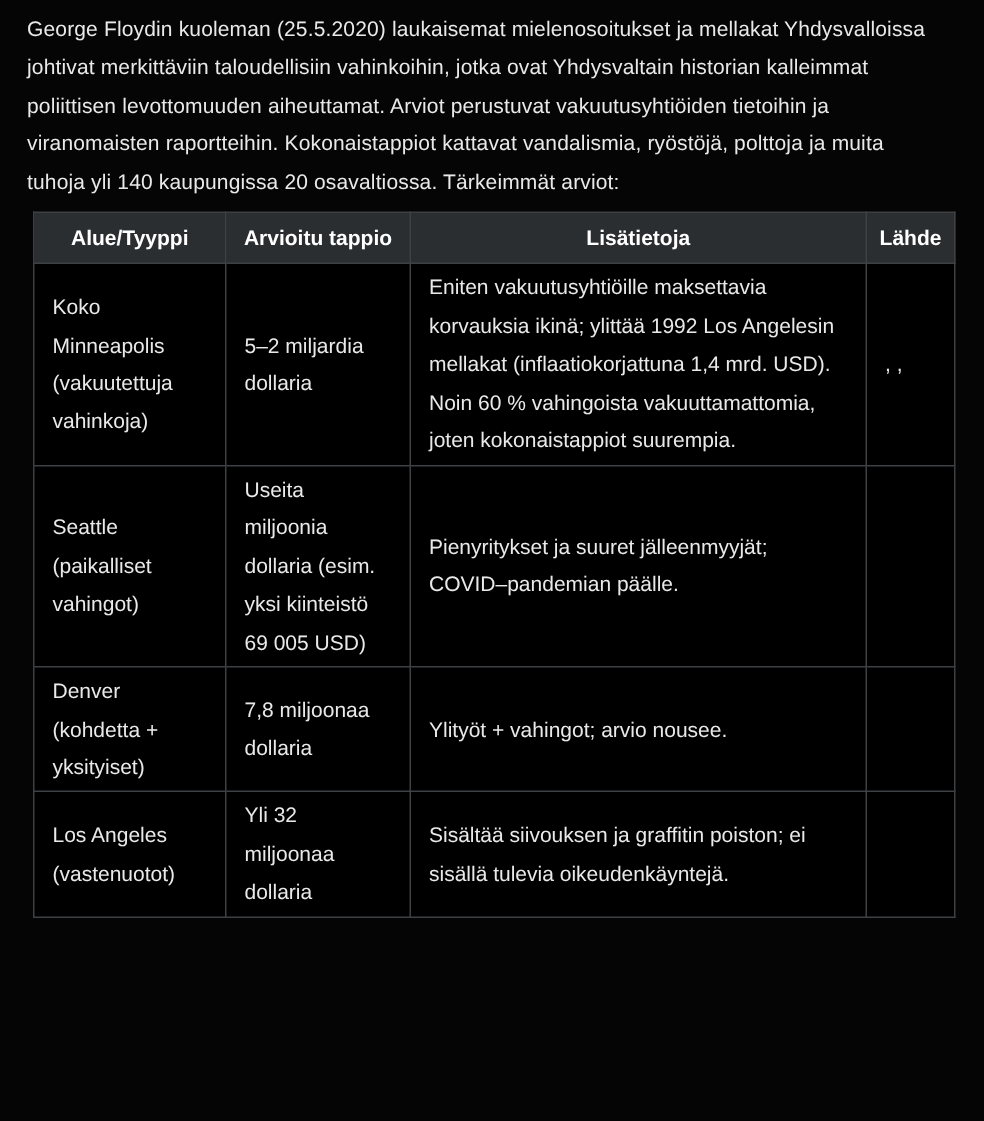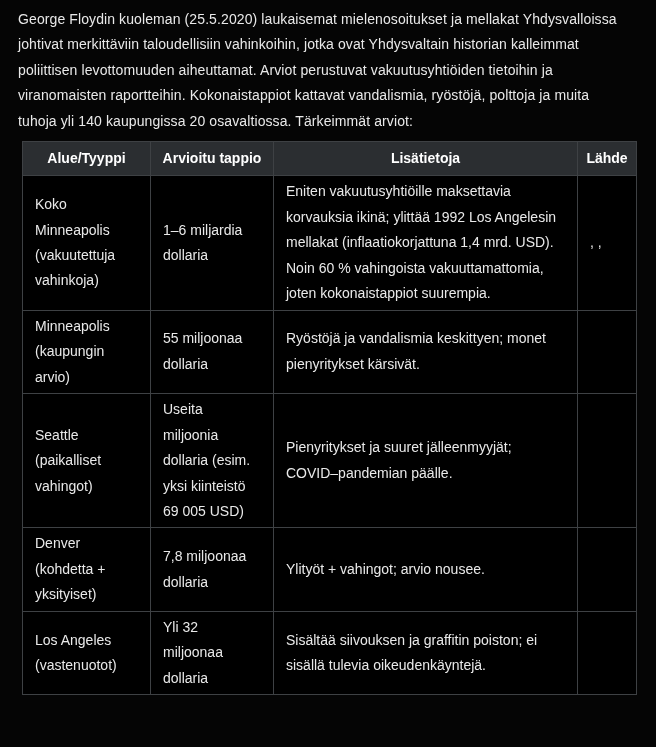--- a/index.html
+++ b/index.html
@@ -71,29 +71,23 @@
       <tr>
         <th>Alue/Tyyppi</th>
         <th>Arvioitu tappio</th>
         <th>Lisätietoja</th>
         <th>Lähde</th>
       </tr>
     </thead>
     <tbody>
       <tr>
         <td>Koko Minneapolis (vakuutettuja vahinkoja)</td>
-        <td>1–6 miljardia dollaria</td>
+        <td>5–2 miljardia dollaria</td>
         <td>Eniten vakuutusyhtiöille maksettavia korvauksia ikinä; ylittää 1992 Los Angelesin mellakat (inflaatiokorjattuna 1,4 mrd. USD). Noin 60 % vahingoista vakuuttamattomia, joten kokonaistappiot suurempia.</td>
         <td>, ,</td>
-      </tr>
-      <tr>
-        <td>Minneapolis (kaupungin arvio)</td>
-        <td>55 miljoonaa dollaria</td>
-        <td>Ryöstöjä ja vandalismia keskittyen; monet pienyritykset kärsivät.</td>
-        <td></td>
       </tr>
       <tr>
         <td>Seattle (paikalliset vahingot)</td>
         <td>Useita miljoonia dollaria (esim. yksi kiinteistö 69 005 USD)</td>
         <td>Pienyritykset ja suuret jälleenmyyjät; COVID–pandemian päälle.</td>
         <td></td>
       </tr>
       <tr>
         <td>Denver (kohdetta + yksityiset)</td>
         <td>7,8 miljoonaa dollaria</td>

